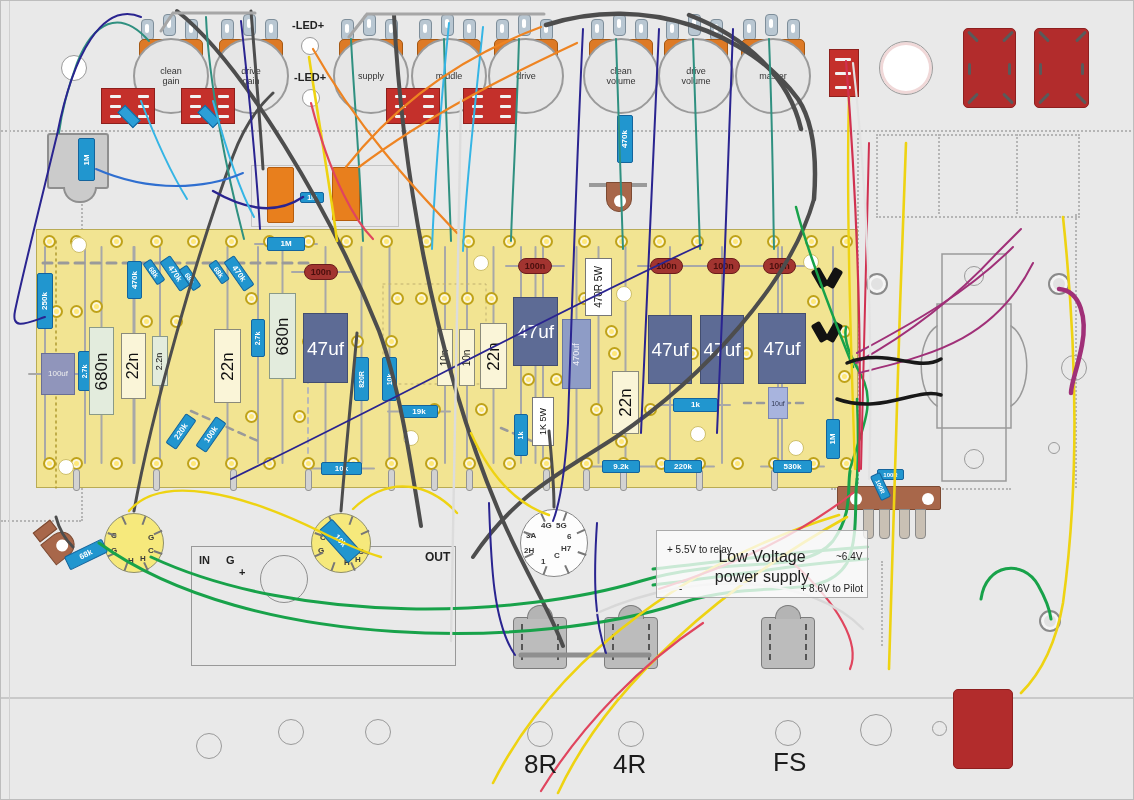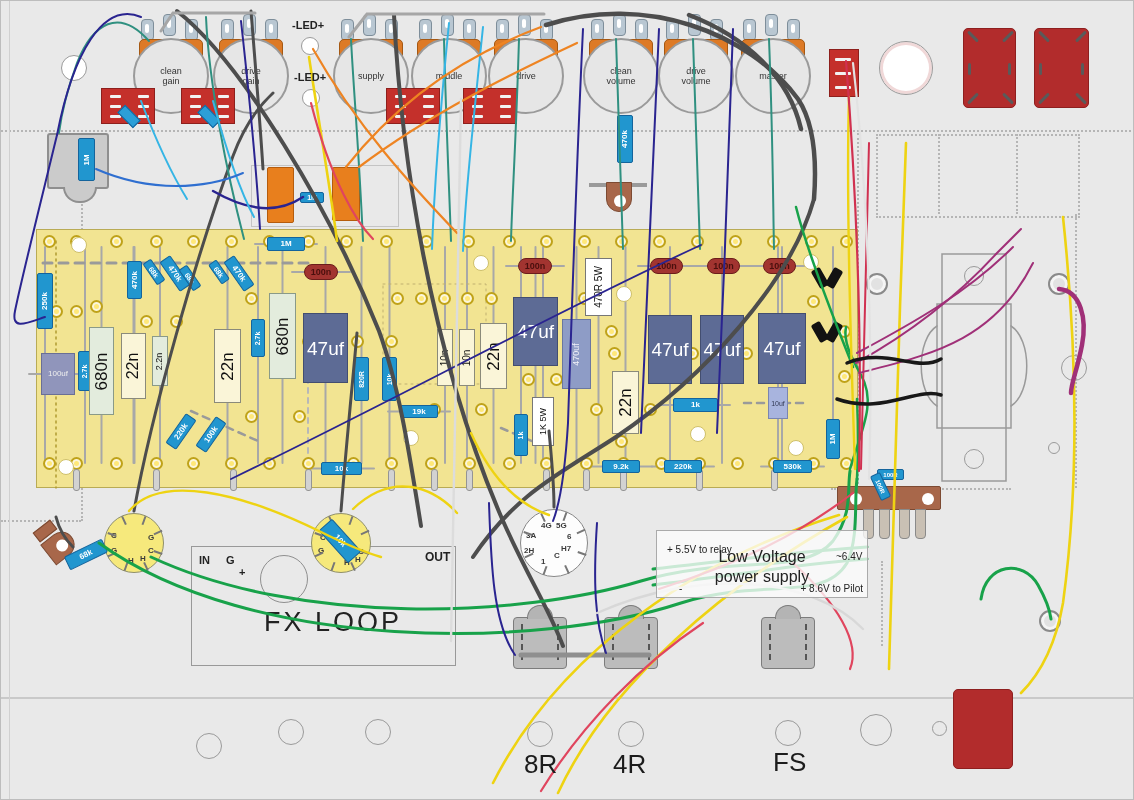--- a/index.html
+++ b/index.html
@@ -168,21 +168,20 @@
     </svg>
 
   <div class="ledlab" style="left:291px;top:18px;">-LED+</div>
   <div class="ledlab" style="left:293px;top:70px;">-LED+</div>
 
   <div class="fxbox">
     <span class="small" style="left:7px;top:7px;">IN</span>
     <span class="small" style="left:34px;top:7px;">G</span>
     <span class="small" style="left:47px;top:19px;">+</span>
     <span class="jc"></span>
-    <span class="fxname">FX LOOP</span>
   </div>
   <div class="outlab">OUT</div>
 
   <div class="lvbox">
     <span class="abs" style="left:10px;top:13px;">+ 5.5V to relay</span>
     <span class="t1">Low Voltage</span>
     <span class="t2">power supply</span>
     <span class="abs" style="left:179px;top:20px;">~6.4V</span>
     <span class="abs" style="right:4px;bottom:3px;">+ 8.6V to Pilot</span>
     <span class="abs" style="left:22px;bottom:3px;">-</span>

